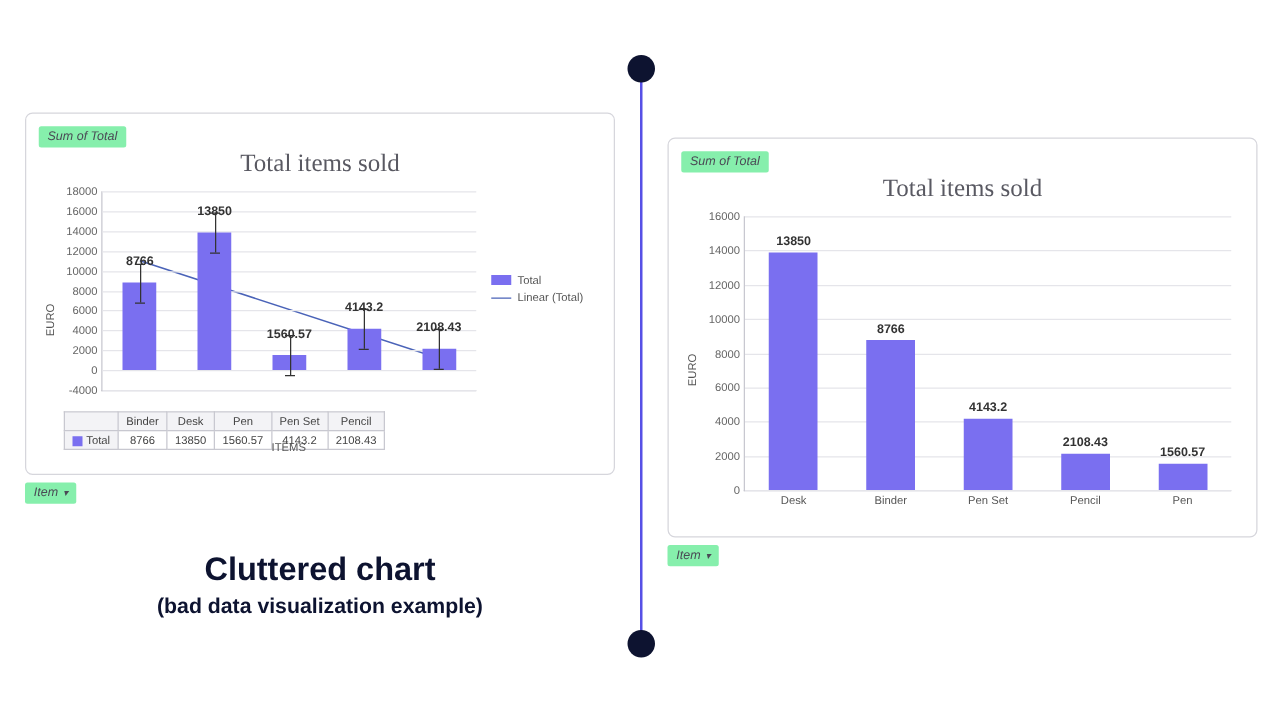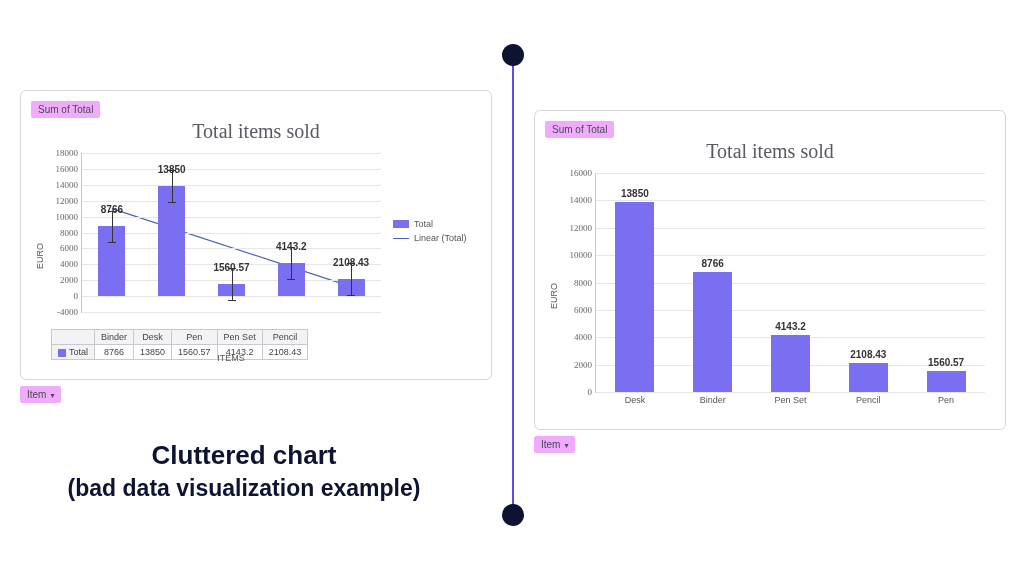--- a/index.html
+++ b/index.html
@@ -36,47 +36,48 @@
   }
   .panel.left { left: 20px; top: 90px; }
   .panel.right { left: 534px; top: 110px; }
 
   .caption {
     position: absolute;
     width: 472px;
     text-align: center;
     color: #0d1330;
   }
-  .caption.left { left: 8px; top: 440px; }
+  .caption.left { left: 20px; top: 440px; }
   .caption.right { left: 534px; top: 440px; }
   .caption h2 {
     margin: 0 0 4px 0;
     font-size: 26px;
     font-weight: 800;
   }
   .caption p {
     margin: 0;
-    font-size: 23px;
+    font-size: 17px;
     font-weight: 700;
   }
 
   .card {
     border: 1px solid #d6d6dc;
     border-radius: 6px;
     background: #ffffff;
     padding: 8px 10px 10px 10px;
     position: relative;
   }
   .pill {
     display: inline-block;
-    background: #f0abfc;
+    background: #86efac;
     color: #4a4a55;
     font-size: 10px;
     padding: 3px 7px;
     border-radius: 2px;
+    font-style: italic;
   }
   .pill.bottom { margin-top: 6px; }
   .caret { margin-left: 4px; font-size: 8px; }
 
   .chart-title {
     text-align: center;
     font-family: Georgia, 'Times New Roman', serif;
     color: #595962;
     font-size: 20px;
     margin: 2px 0 6px 0;
@@ -109,21 +110,20 @@
     height: 0;
   }
   .y-tick {
     position: absolute;
     right: 100%;
     padding-right: 4px;
     font-size: 9px;
     color: #666;
     transform: translateY(-50%);
     white-space: nowrap;
-    font-family: Liberation Serif, serif;
   }
   .bar {
     position: absolute;
     bottom: 0;
     background: #7a6ff0;
   }
   .bar-label {
     position: absolute;
     font-size: 10px;
     color: #333;

